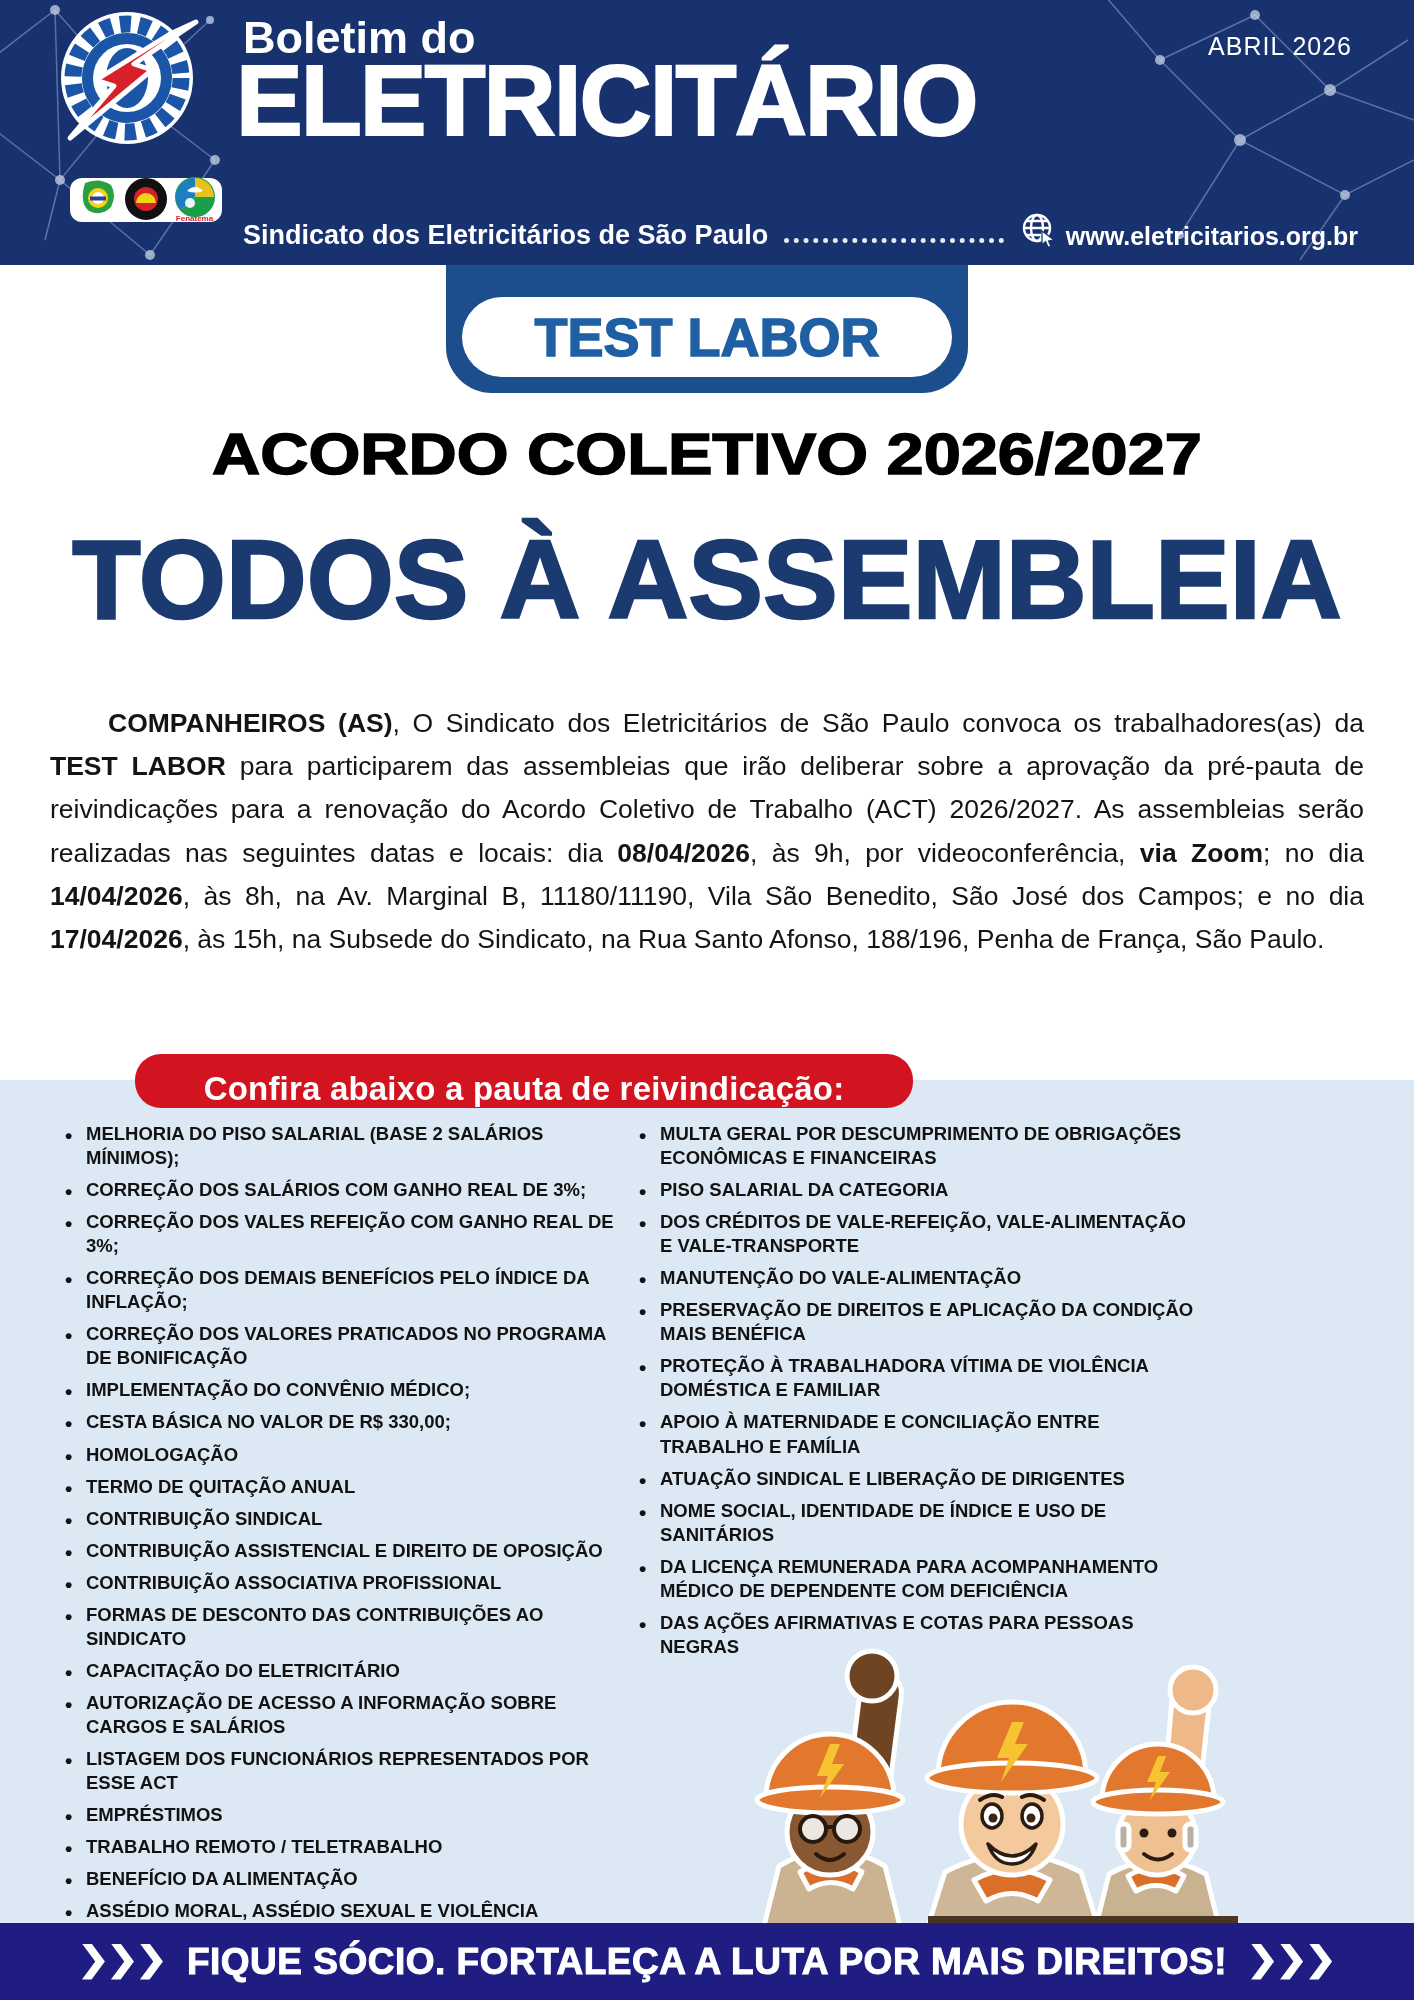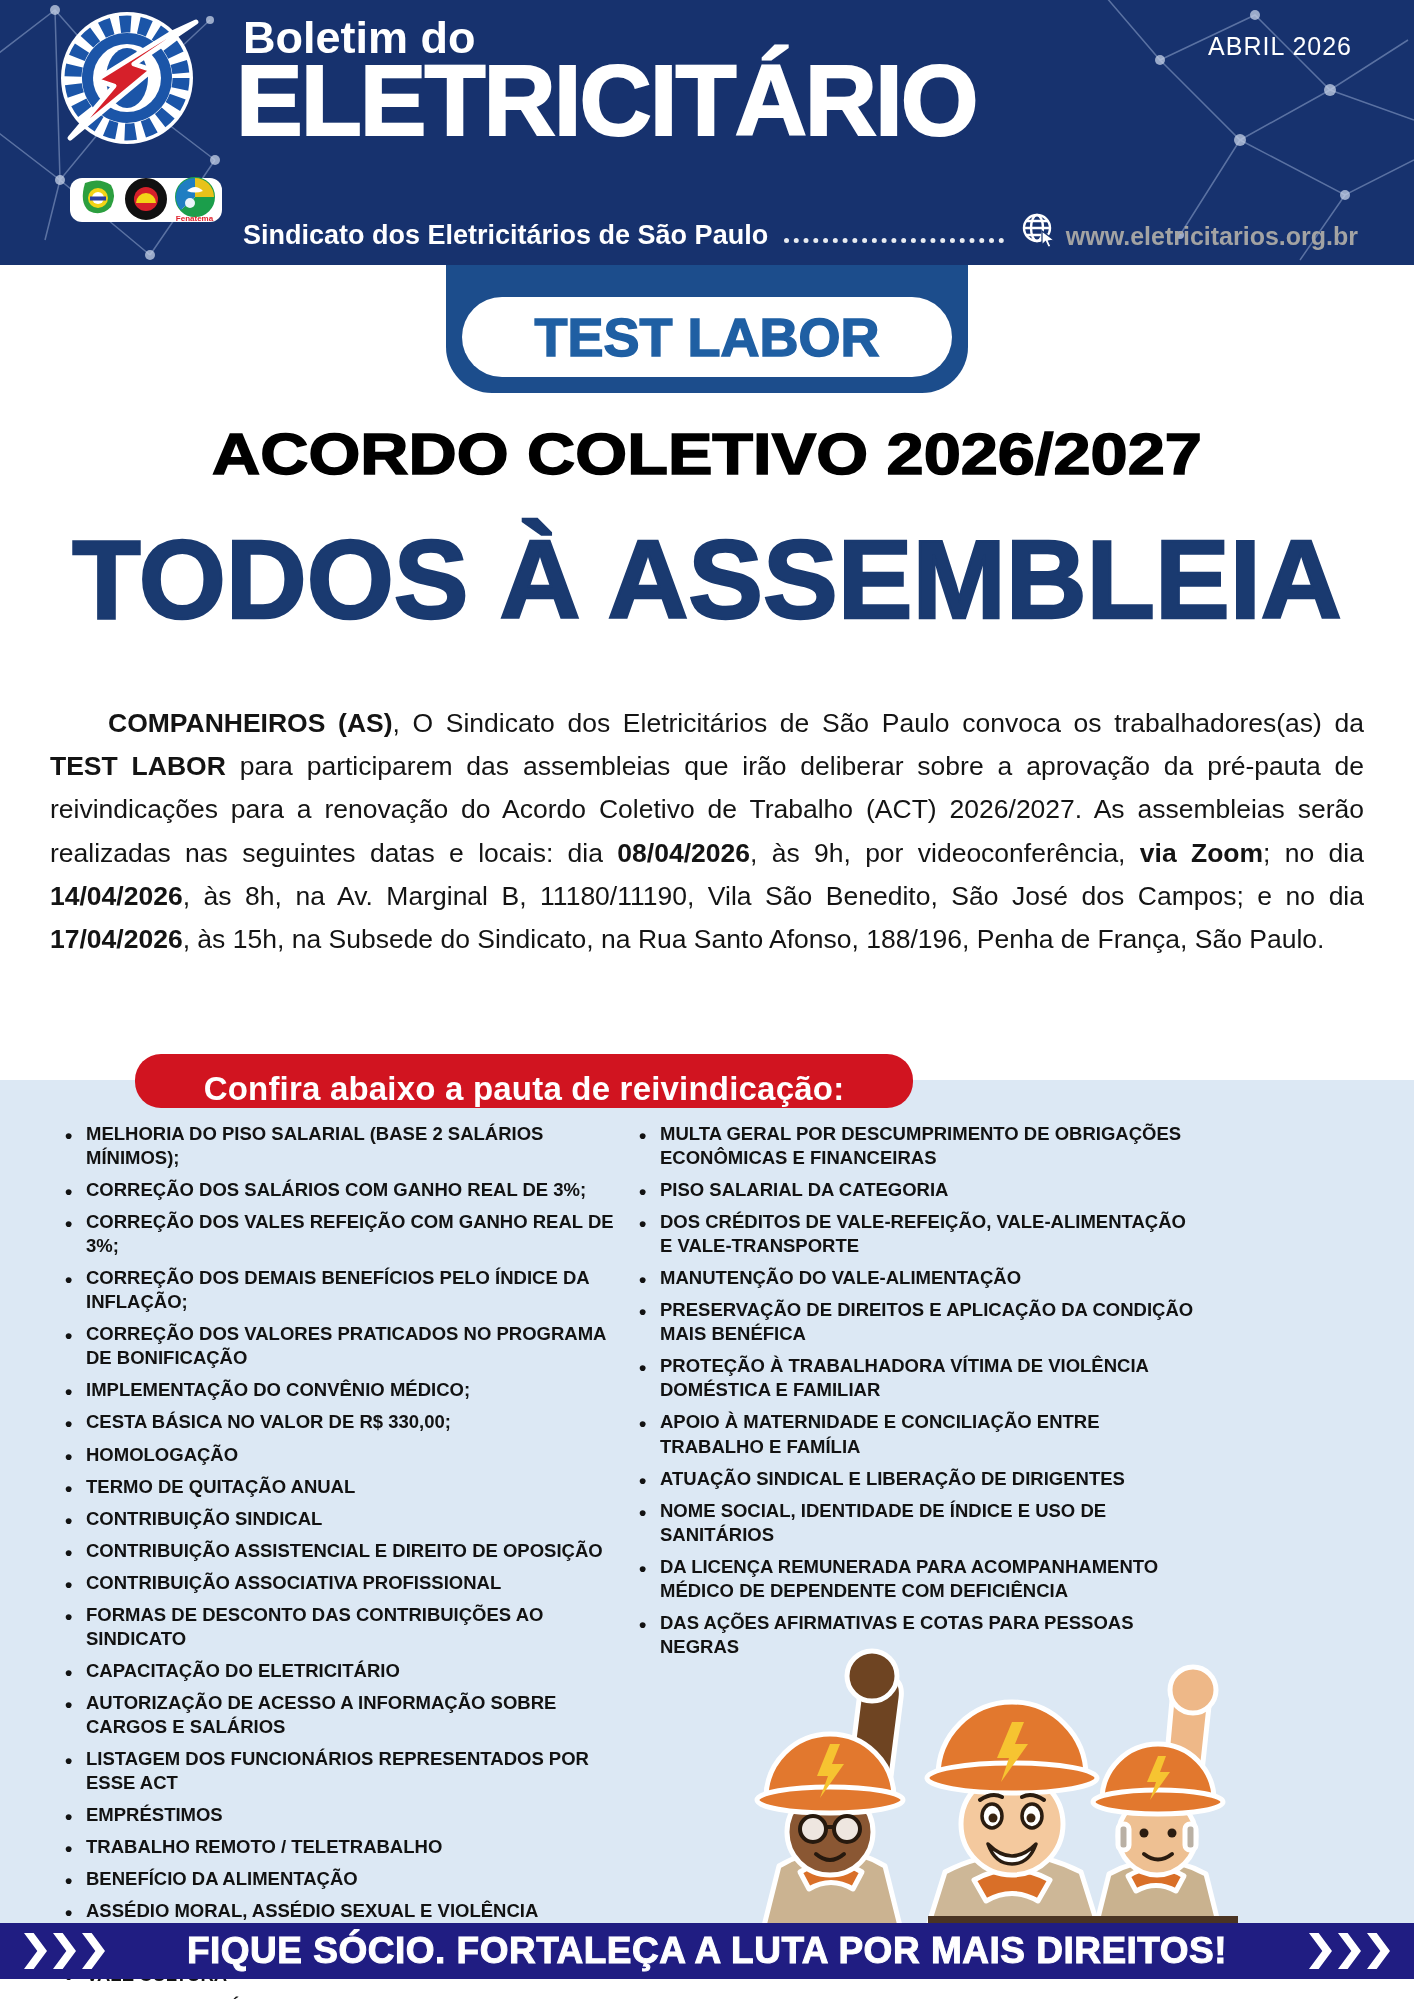--- a/index.html
+++ b/index.html
@@ -16,21 +16,21 @@
   .partner-pill .plogo { position:relative; width:42px; height:46px; display:flex; flex-direction:column; align-items:center; }
   .fenatema-label { font-size:8px; font-weight:700; color:#e0232d; line-height:1; margin-top:-2px; }
   .kicker-hdr { position:absolute; left:243px; top:12px; color:#fff; font-size:45px; font-weight:700; letter-spacing:0; }
   .title-hdr { position:absolute; left:236px; top:50px; color:#fff; font-size:100px; font-weight:900; letter-spacing:-2px;
                line-height:1; -webkit-text-stroke:2px #fff; }
   .issue { position:absolute; right:62px; top:32px; color:#fff; font-size:25px; font-weight:400; letter-spacing:1px; }
   .hdr-bottom { position:absolute; left:243px; right:56px; bottom:14px; display:flex; align-items:flex-end; }
   .hdr-sub { color:#fff; font-size:27px; font-weight:700; white-space:nowrap; }
   .leader { flex:1; height:12px; border-bottom:5px dotted rgba(255,255,255,.9); margin:0 16px 8px 16px; }
   .globe-wrap { margin:0 10px 0 0; }
-  .hdr-site { color:#a3a3a3; font-size:25px; font-weight:700; white-space:nowrap; }
+  .hdr-site { color:#ffffff; font-size:25px; font-weight:700; white-space:nowrap; }
 
   
   .tab { position:absolute; top:265px; left:50%; transform:translateX(-50%); width:522px; height:128px;
          background:#1c4d8c; border-radius:0 0 46px 46px; }
   .pill { position:absolute; left:16px; right:16px; top:32px; bottom:16px; background:#fff; border-radius:40px;
           display:flex; align-items:center; justify-content:center; }
   .pill-text { color:#1f5fa3; font-size:54px; font-weight:900; letter-spacing:0; -webkit-text-stroke:1.5px #1f5fa3; }
 
   
   .headline-kicker { position:absolute; top:425px; left:0; width:100%; text-align:center; color:#000;
@@ -55,22 +55,22 @@
   .col-right { width:560px; margin-left:16px; }
   ul.pauta { list-style:none; }
   ul.pauta li { position:relative; padding-left:26px; font-size:18.5px; font-weight:700; line-height:1.3;
                 color:#121212; margin-bottom:8px; }
   ul.pauta li::before { content:"•"; position:absolute; left:5px; top:0; font-size:21px; }
 
   
   .workers { position:absolute; left:716px; top:1626px; width:524px; height:297px; z-index:2; }
 
   
-  .footer { position:absolute; top:1923px; left:0; width:100%; height:56px; background:#201d82; z-index:4;
-            display:flex; align-items:center; justify-content:space-between; }
+  .footer { position:absolute; top:1923px; left:0; width:100%; height:77px; background:#201d82; z-index:4;
+            display:flex; align-items:center; justify-content:center; }
   .chev-group { display:flex; gap:6px; margin:0 24px; }
   .chev { width:23px; height:36px; background:#fff; clip-path:polygon(0 0,42% 0,100% 50%,42% 100%,0 100%,58% 50%); }
   .footer-text { color:#fff; font-size:37px; font-weight:900; letter-spacing:0.5px; white-space:nowrap;
                  -webkit-text-stroke:1px #fff; }
 </style>
 </head>
 <body>
 
 <div class="page">
 

